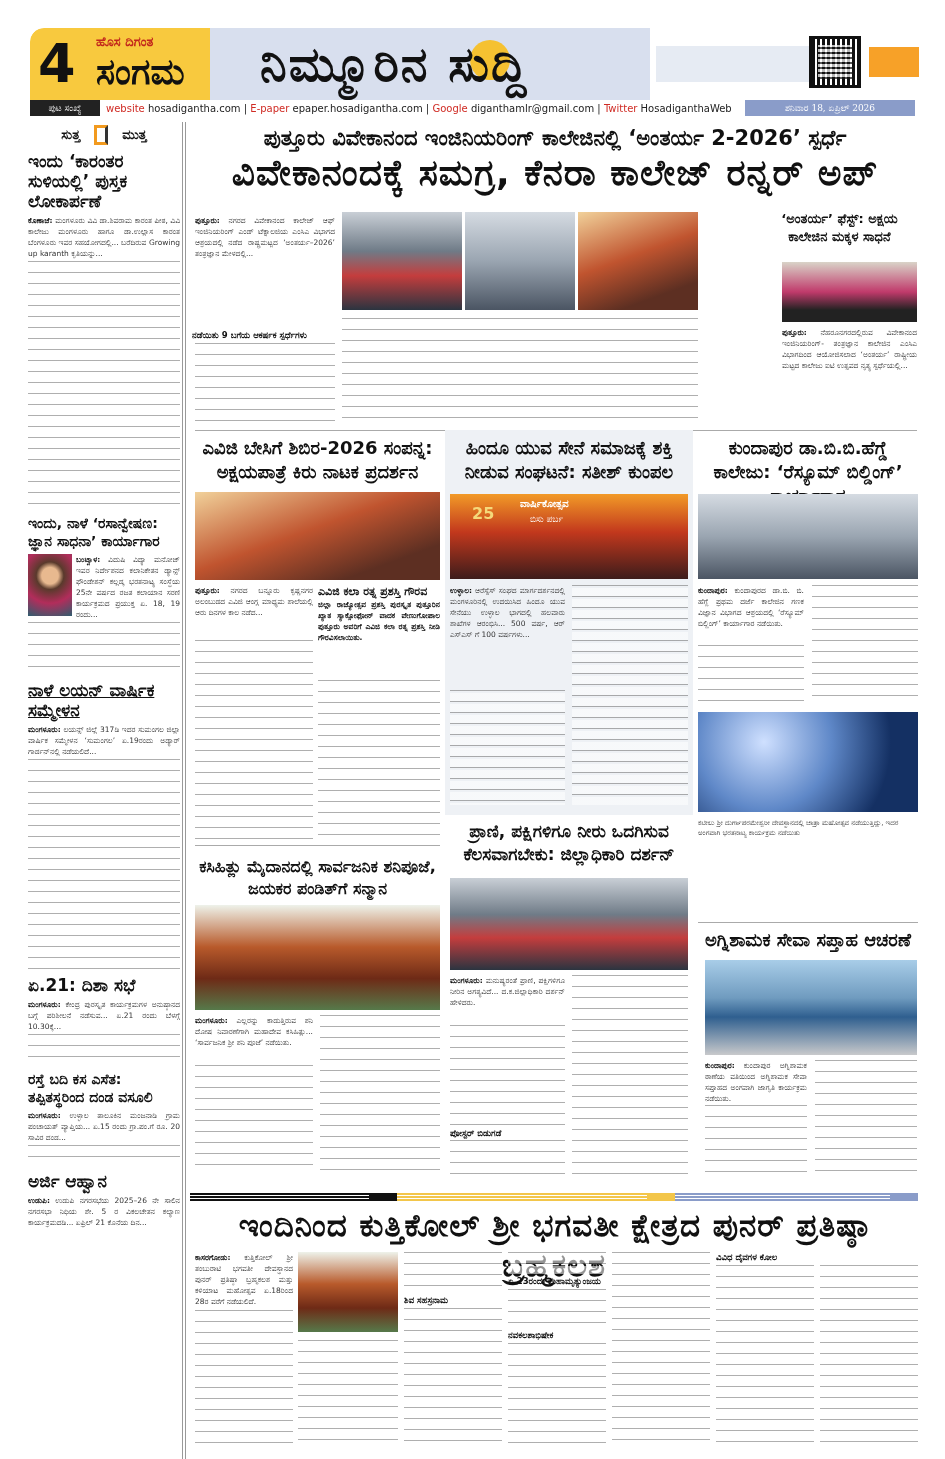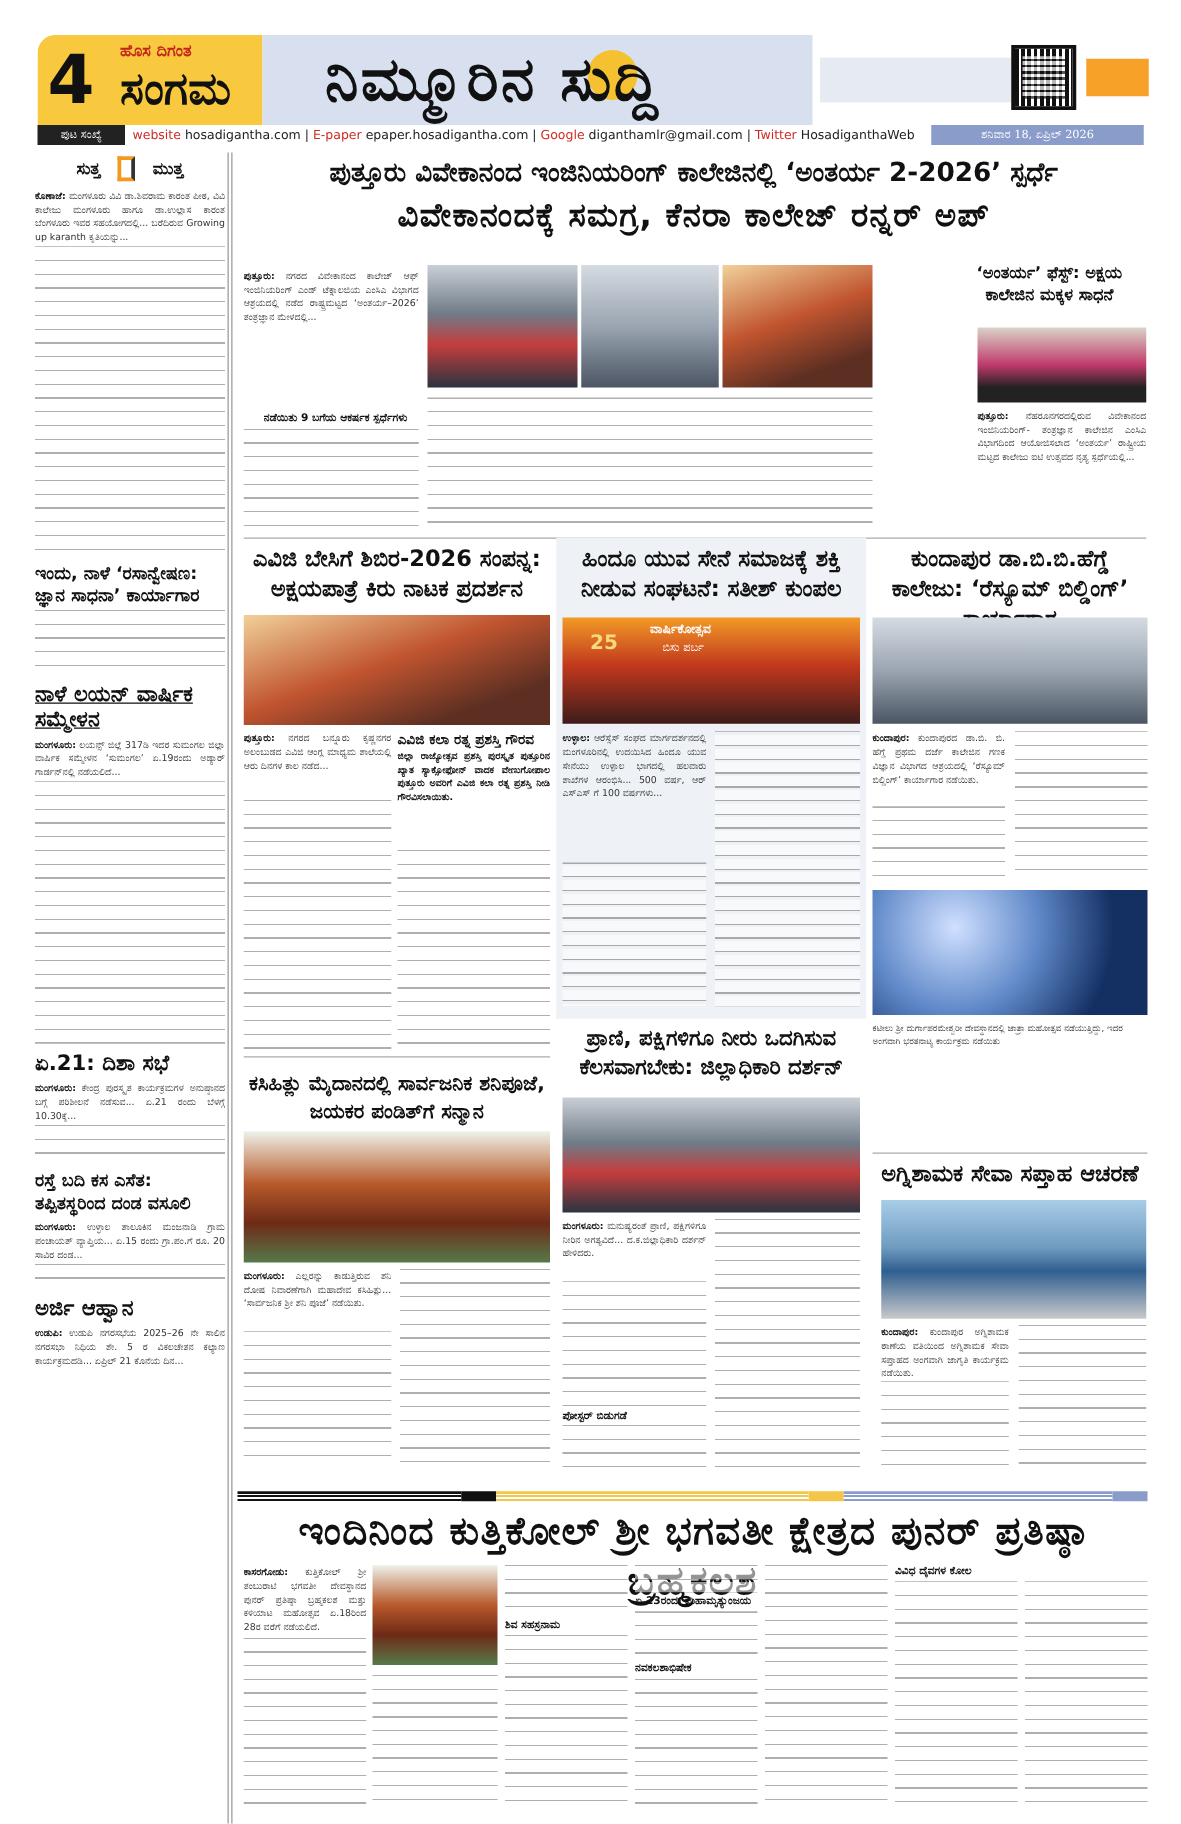--- a/index.html
+++ b/index.html
@@ -39,21 +39,21 @@
   .photo{background:linear-gradient(135deg,#9fb2c9,#556a85 40%,#cba27f 70%,#7a4b3a);}
   .photo.warm{background:linear-gradient(160deg,#f1d19a,#c0542f 45%,#5d2f22 80%);}
   .photo.dance{background:radial-gradient(circle at 30% 30%,#cfe0ff,#5f88c8 40%,#143063 75%);}
   .photo.hall{background:linear-gradient(180deg,#d5dbe2,#9aa5b1 50%,#4b5563);}
   .photo.temple{background:linear-gradient(180deg,#eef2ea,#b85a2b 40%,#6e2a16 70%,#56794a);}
   .photo.group{background:linear-gradient(180deg,#c9cfd6,#6f7b87 40%,#c43d3d 65%,#2b3440);}
   .photo.stage{background:linear-gradient(180deg,#f29a27,#c2381d 45%,#3d1c1b);}
   .photo.fire{background:linear-gradient(180deg,#a8cde8,#6f9bbf 40%,#2f5f8f 60%,#c8c9cb);}
   .photo.girls{background:linear-gradient(180deg,#d9d3c8,#c03a6b 50%,#222 80%);}
   .photo.portrait{background:radial-gradient(circle at 50% 35%,#e8b98f 0 18%,#5a3a2c 30%,#b22d5b 60%,#2f5d6f);}
-  .headline-xl{font-size:26px;font-weight:bold;line-height:40px;text-align:center;font-family:"DejaVu Sans",sans-serif;letter-spacing:1px;}
+  .headline-xl{font-size:36px;font-weight:bold;line-height:40px;text-align:center;font-family:"DejaVu Sans",sans-serif;letter-spacing:1px;}
   .headline-l{font-size:21px;font-weight:bold;line-height:26px;text-align:center;}
   .headline-m{font-size:18px;font-weight:bold;line-height:24px;text-align:center;}
   .shade{background:#eef1f5;}
   .caption{font-size:7px;line-height:10px;color:#333;}
 </style>
 </head>
 <body>
 
 <div class="abs mast">
   <div class="abs mast-yellow"></div>
@@ -85,24 +85,29 @@
   <div class="abs date-box">ಶನಿವಾರ 18, ಏಪ್ರಿಲ್ 2026</div>
 </div>
 
 <div class="abs vline" style="left:182px;top:122px;height:1337px;"></div>
 <div class="abs lcol">
   <div class="sec-logo" style="justify-content:center;margin-bottom:6px;">
     <span>ಸುತ್ತ</span>
     <span class="door"></span>
     <span>ಮುತ್ತ</span>
   </div>
+  <div class="kick">ಇಂದು ‘ಕಾರಂತರ ಸುಳಿಯಲ್ಲಿ’ ಪುಸ್ತಕ ಲೋಕಾರ್ಪಣೆ</div>
   <div class="body" style="margin-top:4px;"><b>ಕೊಣಾಜೆ:</b> <span>ಮಂಗಳೂರು ವಿವಿ ಡಾ.ಶಿವರಾಮ ಕಾರಂತ ಪೀಠ, ವಿವಿ ಕಾಲೇಜು ಮಂಗಳೂರು ಹಾಗೂ ಡಾ.ಉಲ್ಲಾಸ ಕಾರಂತ ಬೆಂಗಳೂರು ಇವರ ಸಹಯೋಗದಲ್ಲಿ... ಬರೆದಿರುವ Growing up karanth ಕೃತಿಯನ್ನು...</span></div>
   <div class="lines" style="height:245px;margin-top:2px;"></div>
 
   <div class="kick2" style="margin-top:8px;">ಇಂದು, ನಾಳೆ ‘ರಸಾನ್ವೇಷಣ: ಜ್ಞಾನ ಸಾಧನಾ’ ಕಾರ್ಯಾಗಾರ</div>
+  <div style="display:flex;gap:4px;margin-top:4px;">
+    <div class="photo portrait" style="width:44px;height:62px;flex:none;"></div>
+    <div class="body"><b>ಬಂಟ್ವಾಳ:</b> <span>ವಿದುಷಿ ವಿದ್ಯಾ ಮನೋಜ್ ಇವರ ನಿರ್ದೇಶನದ ಕಲಾನಿಕೇತನ ಡ್ಯಾನ್ಸ್ ಫೌಂಡೇಶನ್ ಕಲ್ಲಡ್ಕ ಭರತನಾಟ್ಯ ಸಂಸ್ಥೆಯ 25ನೇ ವರ್ಷದ ರಜತ ಕಲಾಯಾನ ಸರಣಿ ಕಾರ್ಯಕ್ರಮದ ಪ್ರಯುಕ್ತ ಏ. 18, 19 ರಂದು...</span></div>
+  </div>
   <div class="lines" style="height:52px;margin-top:2px;"></div>
 
   <div class="kick" style="margin-top:6px;text-decoration:underline;">ನಾಳೆ ಲಯನ್ ವಾರ್ಷಿಕ ಸಮ್ಮೇಳನ</div>
   <div class="body" style="margin-top:4px;"><b>ಮಂಗಳೂರು:</b> <span>ಲಯನ್ಸ್ ಜಿಲ್ಲೆ 317ಡಿ ಇದರ ಸುಮಂಗಲ ಜಿಲ್ಲಾ ವಾರ್ಷಿಕ ಸಮ್ಮೇಳನ ‘ಸುಮಂಗಲ’ ಏ.19ರಂದು ಅಡ್ಯಾರ್ ಗಾರ್ಡನ್‌ನಲ್ಲಿ ನಡೆಯಲಿದೆ...</span></div>
   <div class="lines" style="height:210px;margin-top:2px;"></div>
 
   <div class="kick" style="margin-top:6px;">ಏ.21: ದಿಶಾ ಸಭೆ</div>
   <div class="body" style="margin-top:4px;"><b>ಮಂಗಳೂರು:</b> <span>ಕೇಂದ್ರ ಪುರಸ್ಕೃತ ಕಾರ್ಯಕ್ರಮಗಳ ಅನುಷ್ಠಾನದ ಬಗ್ಗೆ ಪರಿಶೀಲನೆ ನಡೆಸುವ... ಏ.21 ರಂದು ಬೆಳಗ್ಗೆ 10.30ಕ್ಕೆ...</span></div>
   <div class="lines" style="height:30px;margin-top:2px;"></div>
 
@@ -112,21 +117,21 @@
 
   <div class="kick" style="margin-top:6px;">ಅರ್ಜಿ ಆಹ್ವಾನ</div>
   <div class="body" style="margin-top:4px;"><b>ಉಡುಪಿ:</b> <span>ಉಡುಪಿ ನಗರಸಭೆಯ 2025–26 ನೇ ಸಾಲಿನ ನಗರಸಭಾ ನಿಧಿಯ ಶೇ. 5 ರ ವಿಕಲಚೇತನ ಕಲ್ಯಾಣ ಕಾರ್ಯಕ್ರಮದಡಿ... ಏಪ್ರಿಲ್ 21 ಕೊನೆಯ ದಿನ...</span></div>
 </div>
 
 <div class="abs" style="left:195px;top:125px;width:720px;">
   <div class="headline-l">ಪುತ್ತೂರು ವಿವೇಕಾನಂದ ಇಂಜಿನಿಯರಿಂಗ್ ಕಾಲೇಜಿನಲ್ಲಿ ‘ಅಂತರ್ಯ 2-2026’ ಸ್ಪರ್ಧೆ</div>
   <div class="headline-xl" style="margin-top:2px;">ವಿವೇಕಾನಂದಕ್ಕೆ ಸಮಗ್ರ, ಕೆನರಾ ಕಾಲೇಜ್ ರನ್ನರ್ ಅಪ್</div>
 </div>
 <div class="abs body" style="left:195px;top:215px;width:140px;"><b>ಪುತ್ತೂರು:</b> <span>ನಗರದ ವಿವೇಕಾನಂದ ಕಾಲೇಜ್ ಆಫ್ ಇಂಜಿನಿಯರಿಂಗ್ ಎಂಡ್ ಟೆಕ್ನಾಲಜಿಯ ಎಂಸಿಎ ವಿಭಾಗದ ಆಶ್ರಯದಲ್ಲಿ ನಡೆದ ರಾಷ್ಟ್ರಮಟ್ಟದ ‘ಅಂತರ್ಯ–2026’ ತಂತ್ರಜ್ಞಾನ ಮೇಳದಲ್ಲಿ...</span></div>
-<div class="abs kick2" style="left:211px;top:330px;width:140px;font-size:8.5px;line-height:11px;">ನಡೆಯಿತು 9 ಬಗೆಯ ಆಕರ್ಷಕ ಸ್ಪರ್ಧೆಗಳು</div>
+<div class="abs kick2" style="left:192px;top:330px;width:140px;font-size:8.5px;line-height:11px;">ನಡೆಯಿತು 9 ಬಗೆಯ ಆಕರ್ಷಕ ಸ್ಪರ್ಧೆಗಳು</div>
 <div class="abs lines" style="left:195px;top:343px;width:140px;height:80px;"></div>
 <div class="abs photo group" style="left:342px;top:212px;width:120px;height:98px;"></div>
 <div class="abs photo hall" style="left:465px;top:212px;width:110px;height:98px;"></div>
 <div class="abs photo warm" style="left:578px;top:212px;width:120px;height:98px;"></div>
 <div class="abs lines" style="left:342px;top:318px;width:356px;height:105px;"></div>
 
 <div class="abs" style="left:762px;top:210px;width:155px;">
   <div class="kick2" style="font-size:13px;text-align:center;">‘ಅಂತರ್ಯ’ ಫೆಸ್ಟ್: ಅಕ್ಷಯ ಕಾಲೇಜಿನ ಮಕ್ಕಳ ಸಾಧನೆ</div>
 </div>
 <div class="abs photo girls" style="left:782px;top:262px;width:135px;height:60px;"></div>

